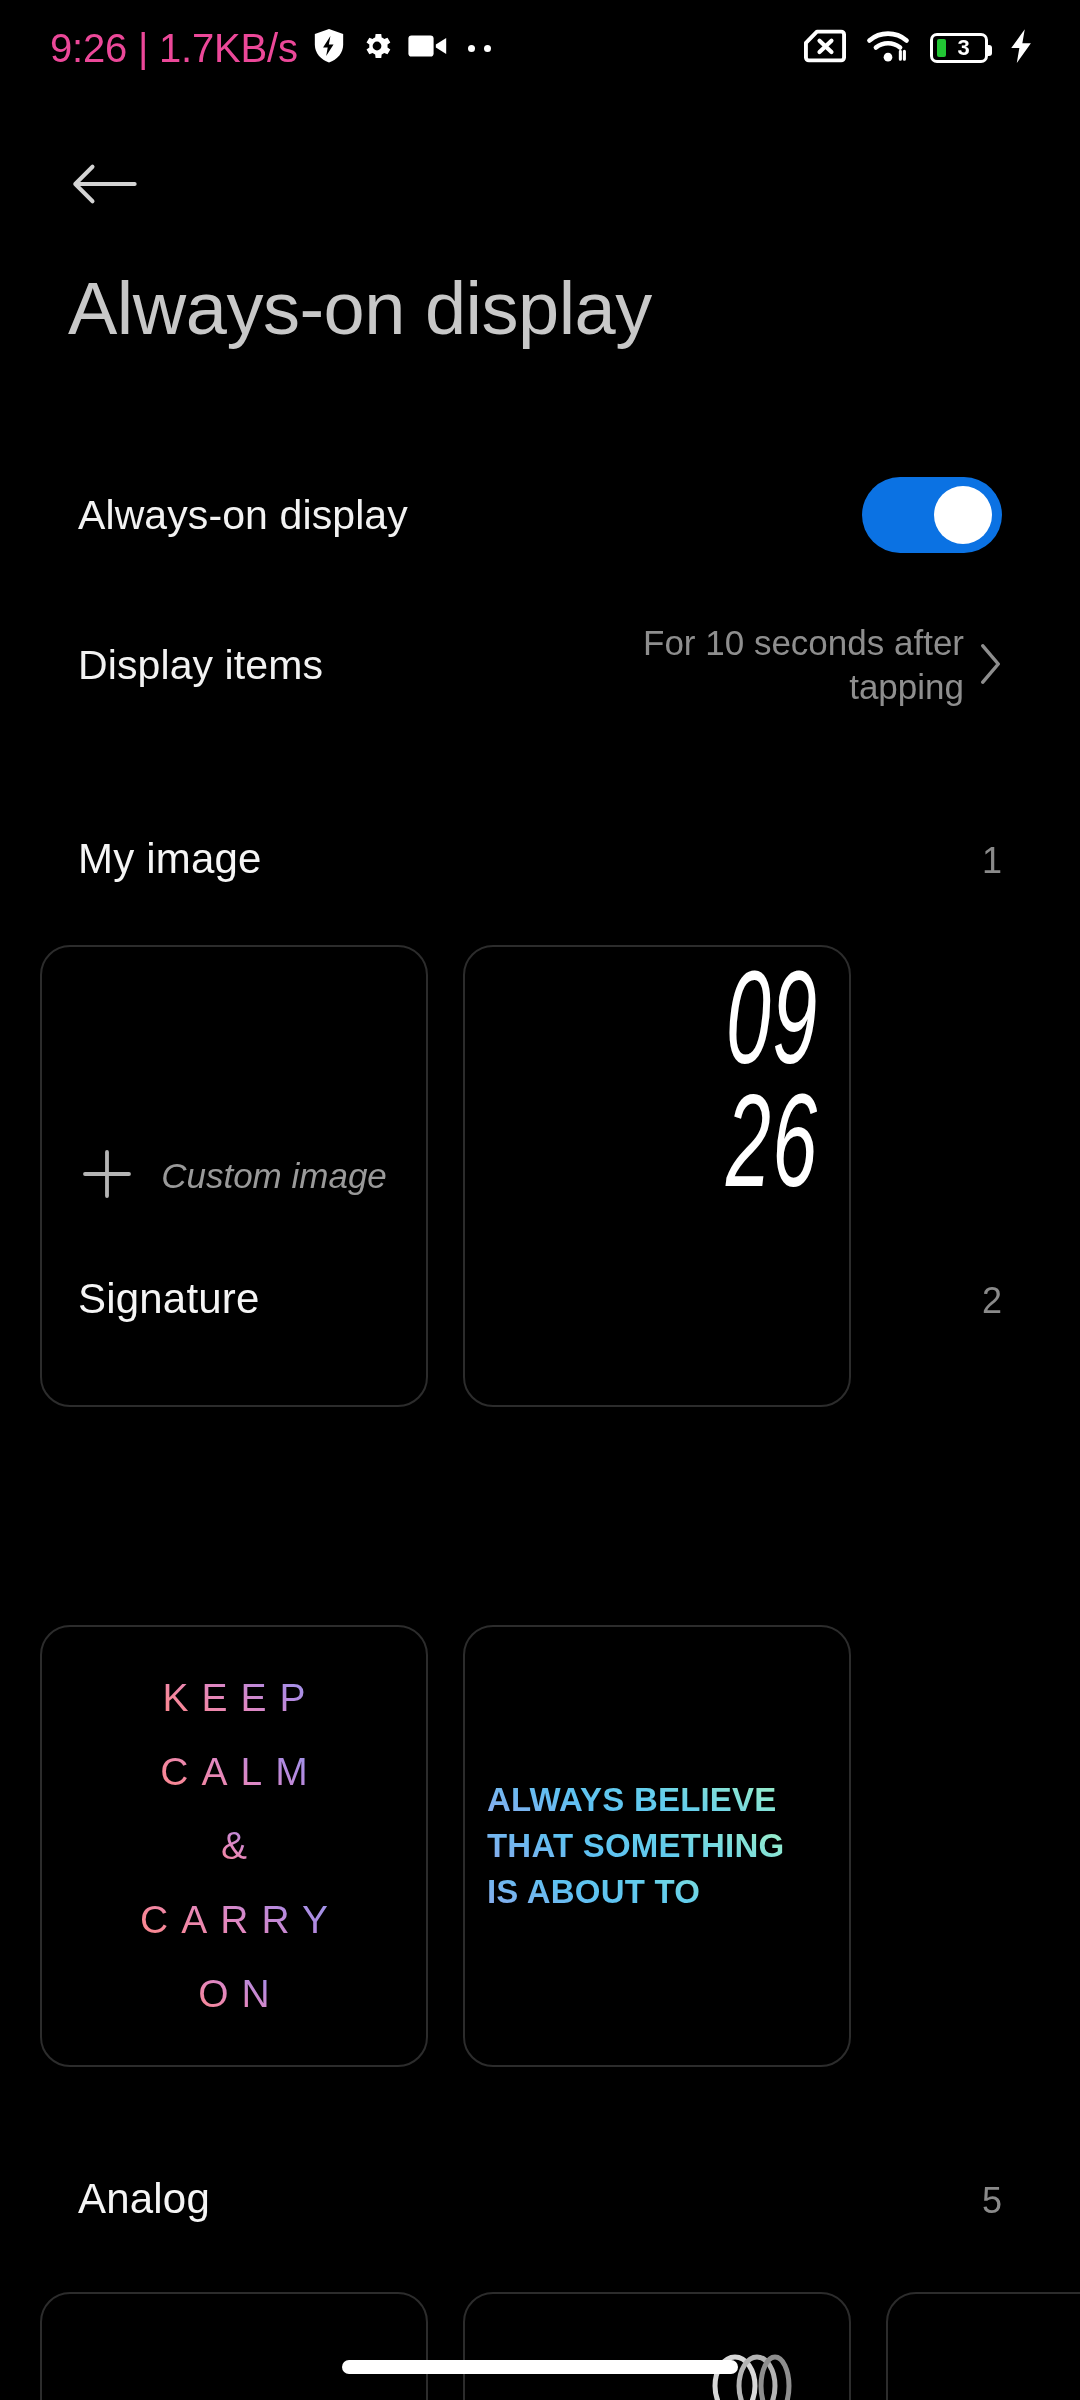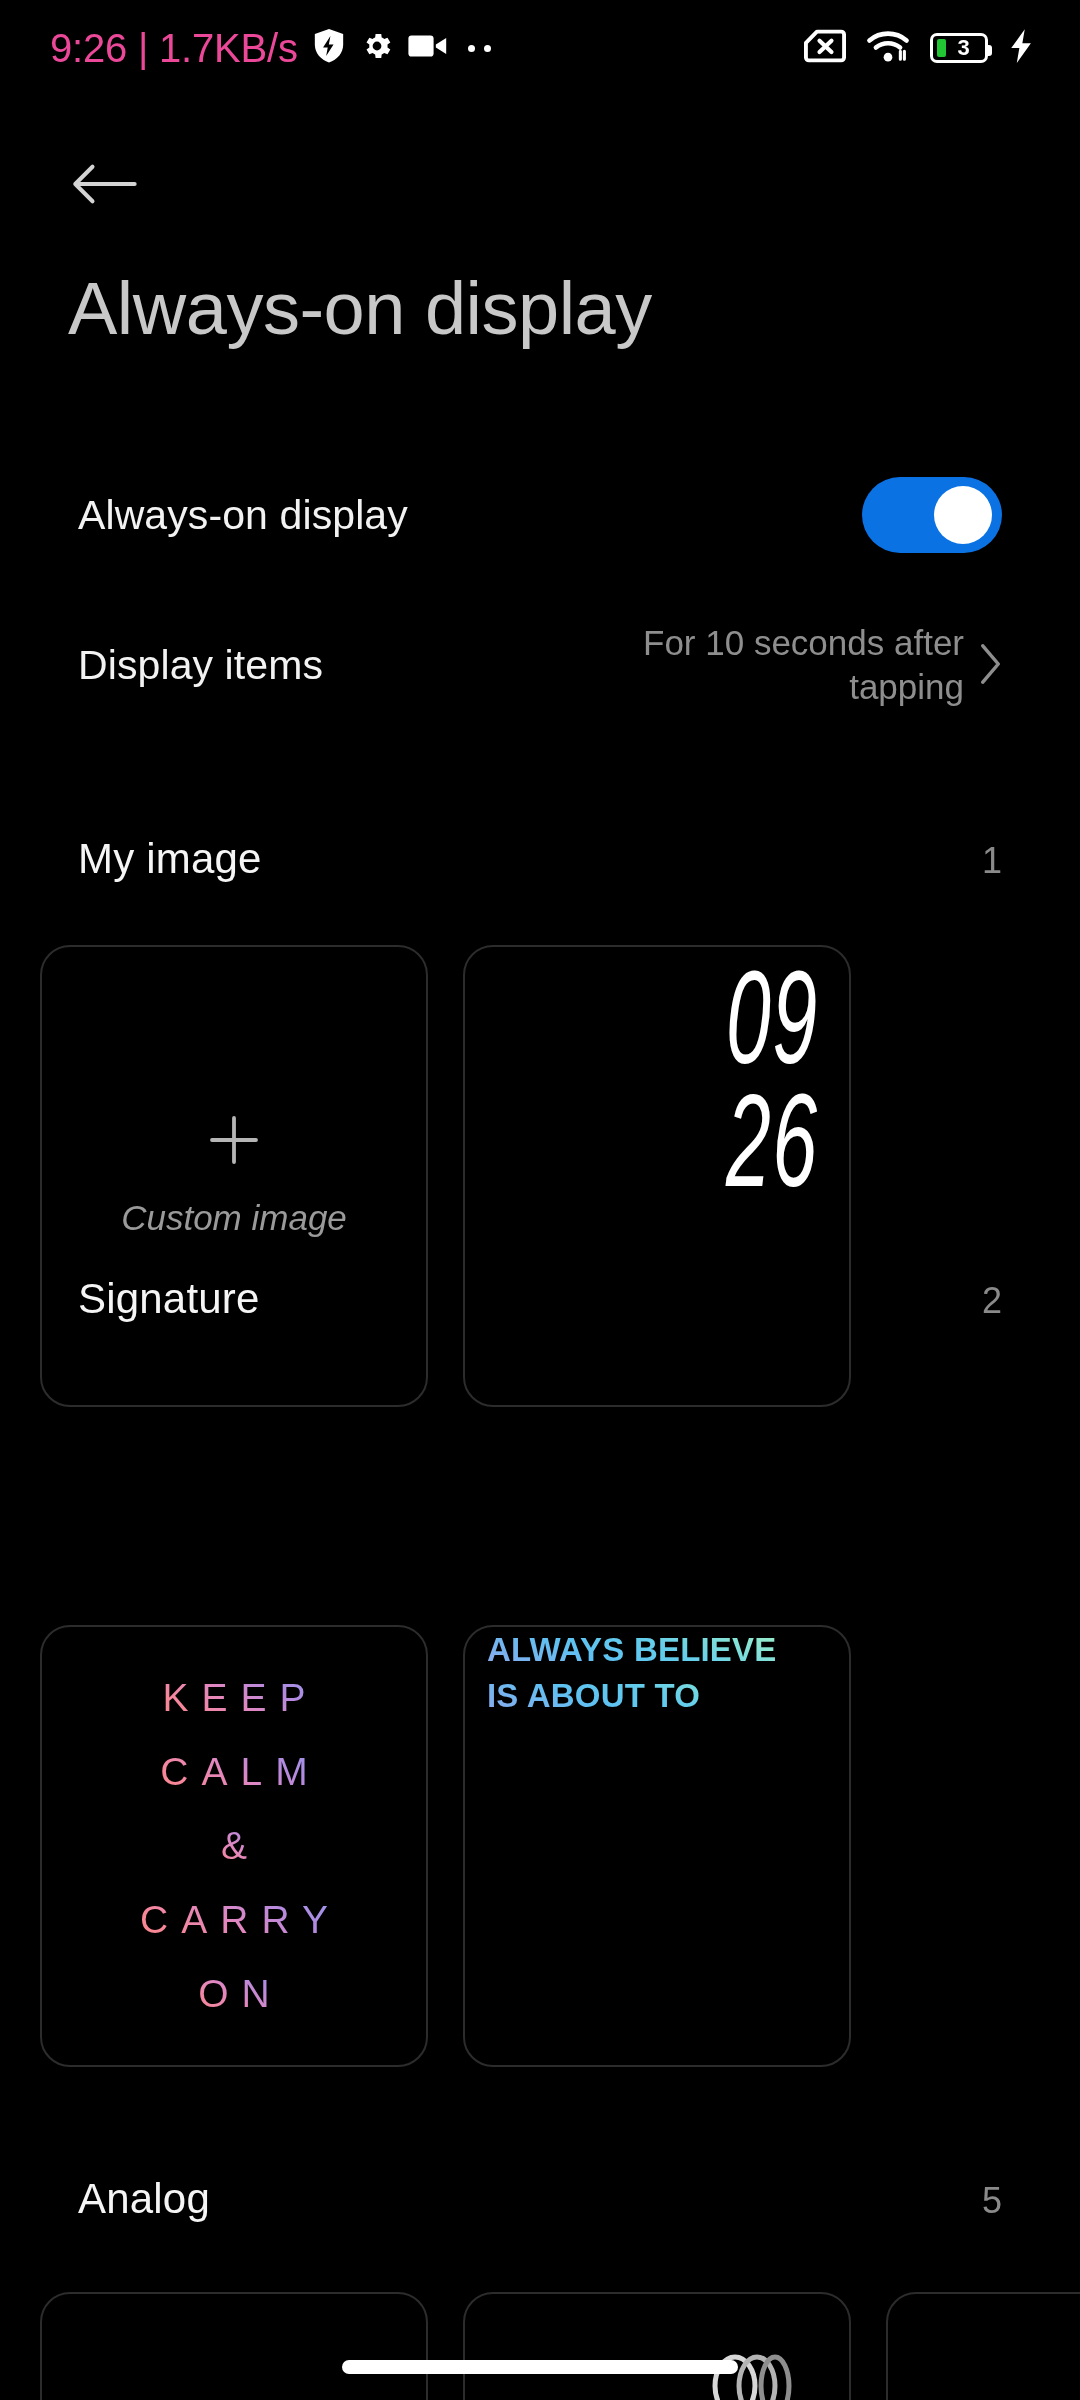--- a/index.html
+++ b/index.html
@@ -216,21 +216,21 @@
 
   
   .theme-card { top: 945px; width: 388px; height: 462px; font-style: italic; }
   .theme-card-1 { left: 40px; }
   .theme-card-2 { left: 463px; }
 
   .custom-inner {
     width: 100%;
     height: 100%;
     display: flex;
-    flex-direction: column;
+    flex-direction: row;
     align-items: center;
     justify-content: center;
     gap: 28px;
   }
   .plus-ico {
     display: block;
   }
   .custom-label {
     font-size: 35px;
     color: #9a9a9a;
@@ -284,21 +284,21 @@
     color: transparent;
     -webkit-text-fill-color: transparent;
     white-space: nowrap;
   }
 
   .believe {
     width: 100%;
     height: 100%;
     display: flex;
     flex-direction: column;
-    justify-content: flex-start;
+    justify-content: center;
     padding: 0 22px;
     box-sizing: border-box;
     font-size: 33px;
     font-weight: 700;
     line-height: 46px;
     letter-spacing: 0.2px;
   }
   .bl-line {
     background: linear-gradient(205deg, #a8f0bd 0%, #8fe8d0 22%, #63cdec 48%, #5ec1f2 68%, #8fa8ec 100%);
     -webkit-background-clip: text;
@@ -472,20 +472,21 @@
     <span class="kc-line">CALM</span>
     <span class="kc-line">&amp;</span>
     <span class="kc-line">CARRY</span>
     <span class="kc-line">ON</span>
   </div>
 </div>
 
 <div class="card sig-card sig-card-2">
   <div class="believe">
     <span class="bl-line">ALWAYS BELIEVE</span>
+    <span class="bl-line">THAT SOMETHING</span>
     <span class="bl-line">IS ABOUT TO</span>
   </div>
 </div>
 
 <div class="section-head" style="top:2175px">
   <span class="section-title">Analog</span>
   <span class="section-count">5</span>
 </div>
 
 <div class="analog-card ac-1"></div>

